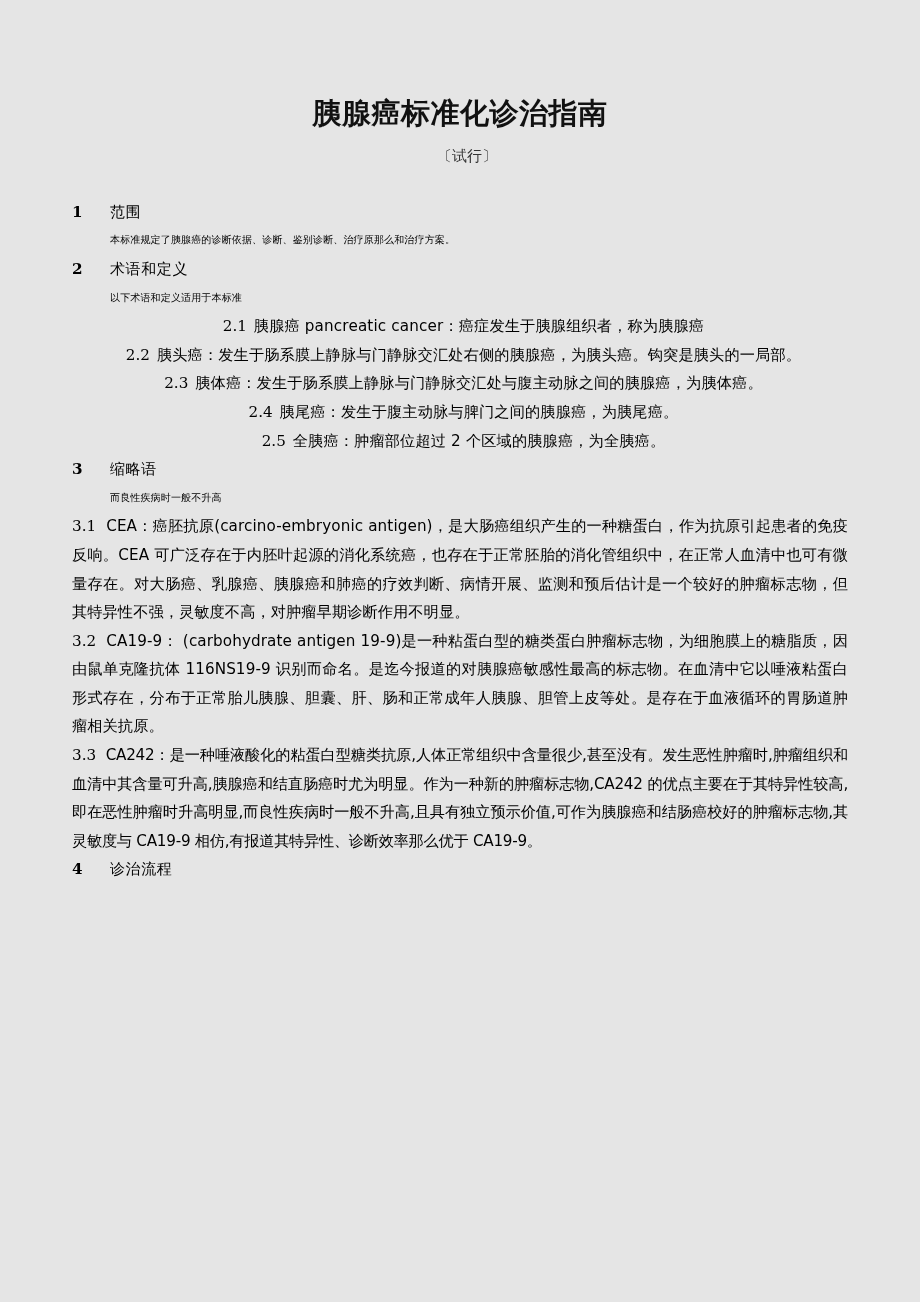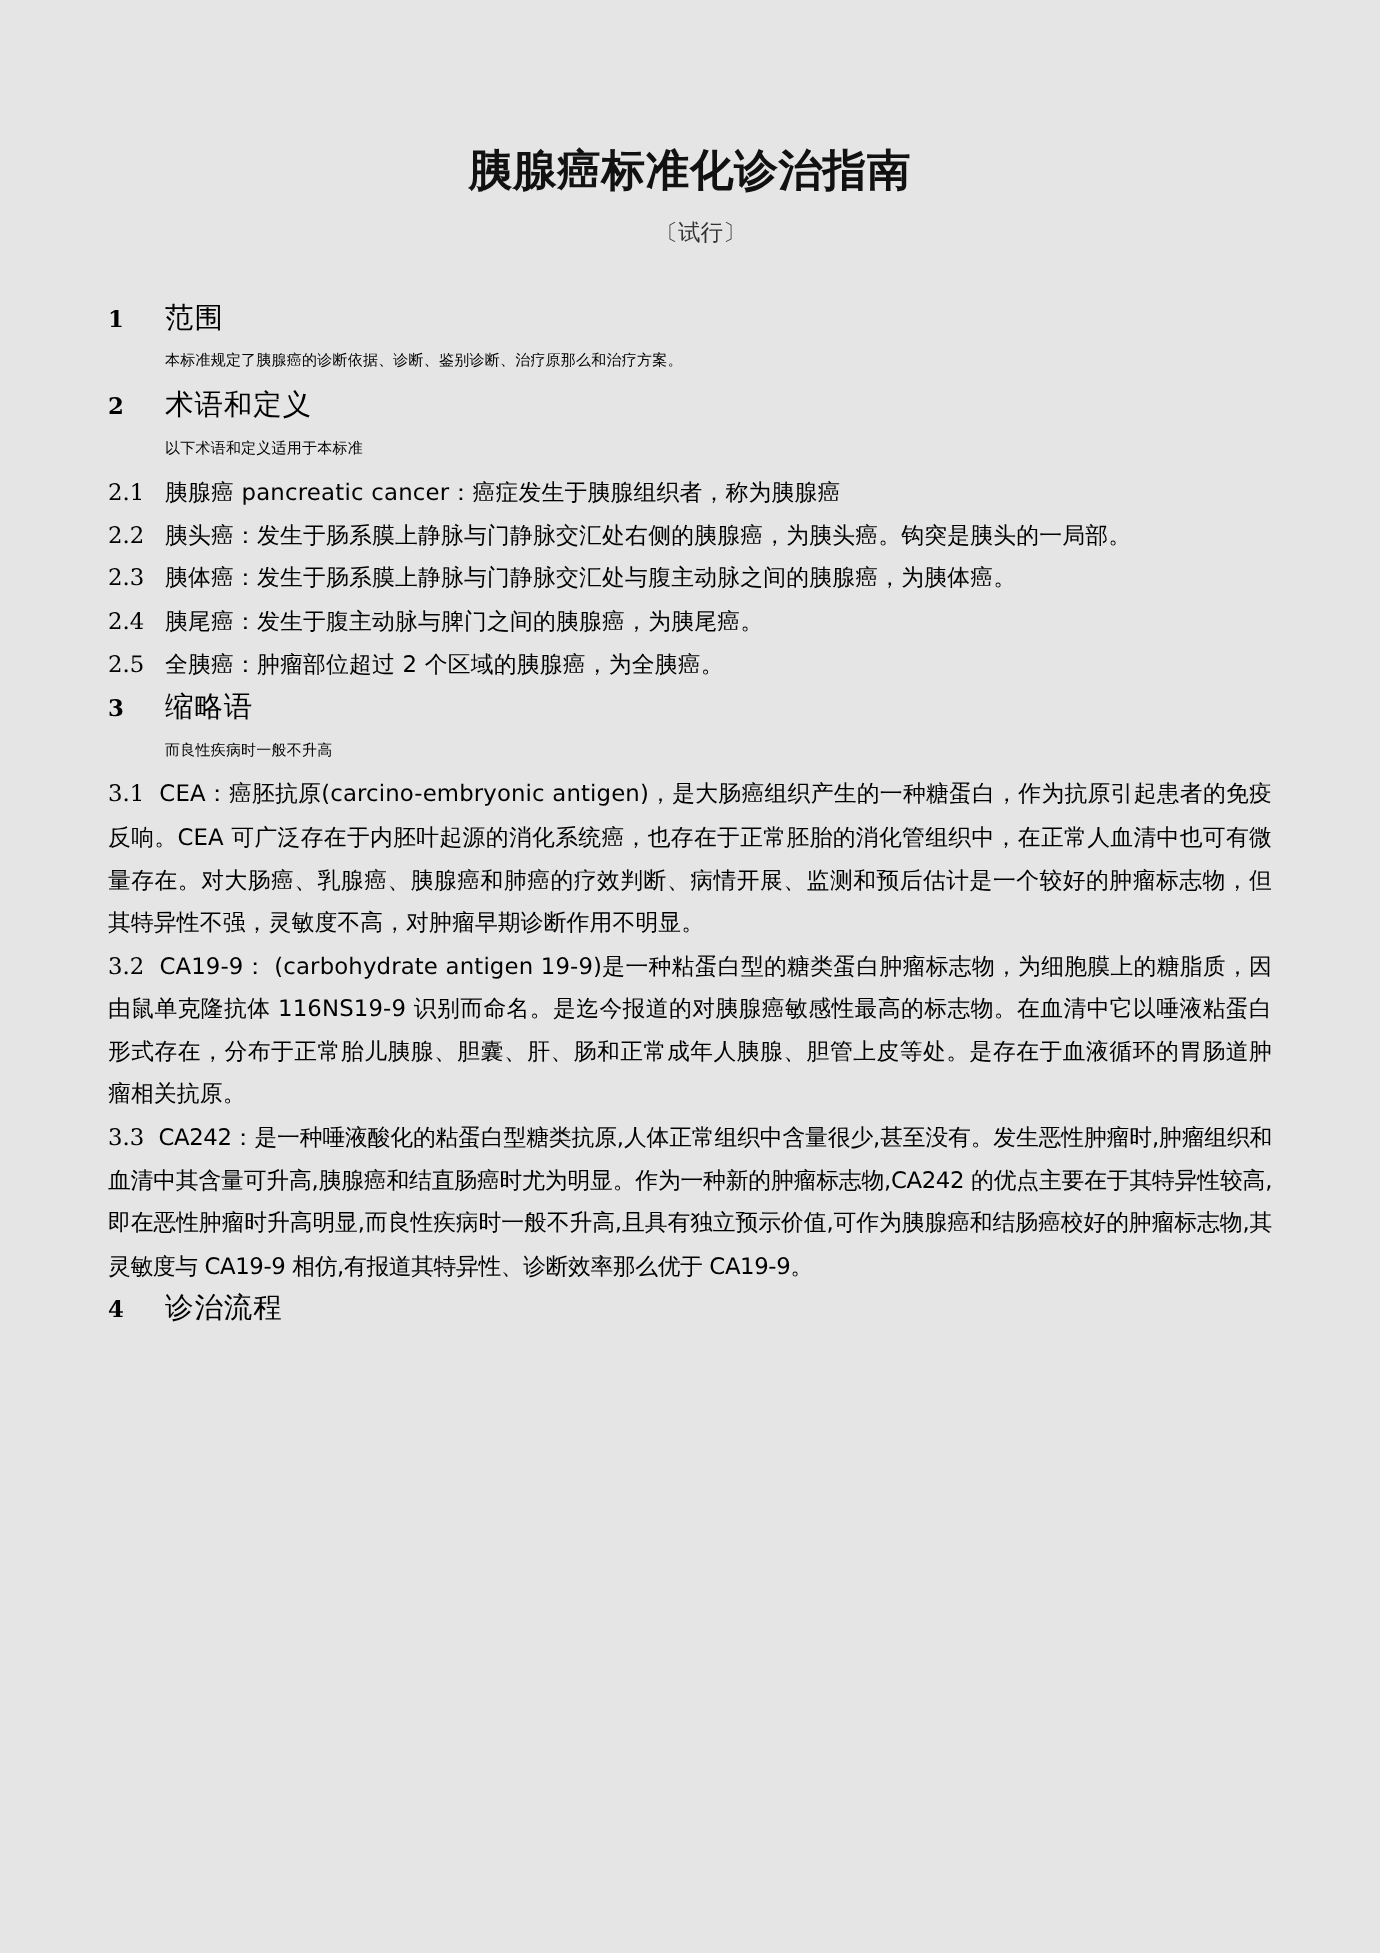--- a/index.html
+++ b/index.html
@@ -70,27 +70,28 @@
   }
   .sec .num {
     display: inline-block;
     width: 38px;
     font-family: "DejaVu Serif", "Liberation Serif", serif;
     font-weight: 700;
     font-size: 15.2px;
   }
   .sec .label {
     font-family: "DejaVu Sans", "Liberation Sans", sans-serif;
-    font-size: 19px;
+    font-size: 15px;
     letter-spacing: 0.6px;
   }
 
   
   .sub {
     font-size: 15.2px;
+    text-align: center;
   }
   .sub .num {
     display: inline-block;
     width: 38px;
     font-family: "DejaVu Serif", "Liberation Serif", serif;
     font-size: 15.2px;
   }
   .sub .label {
     font-family: "DejaVu Sans", "Liberation Sans", sans-serif;
     font-size: 15.2px;

